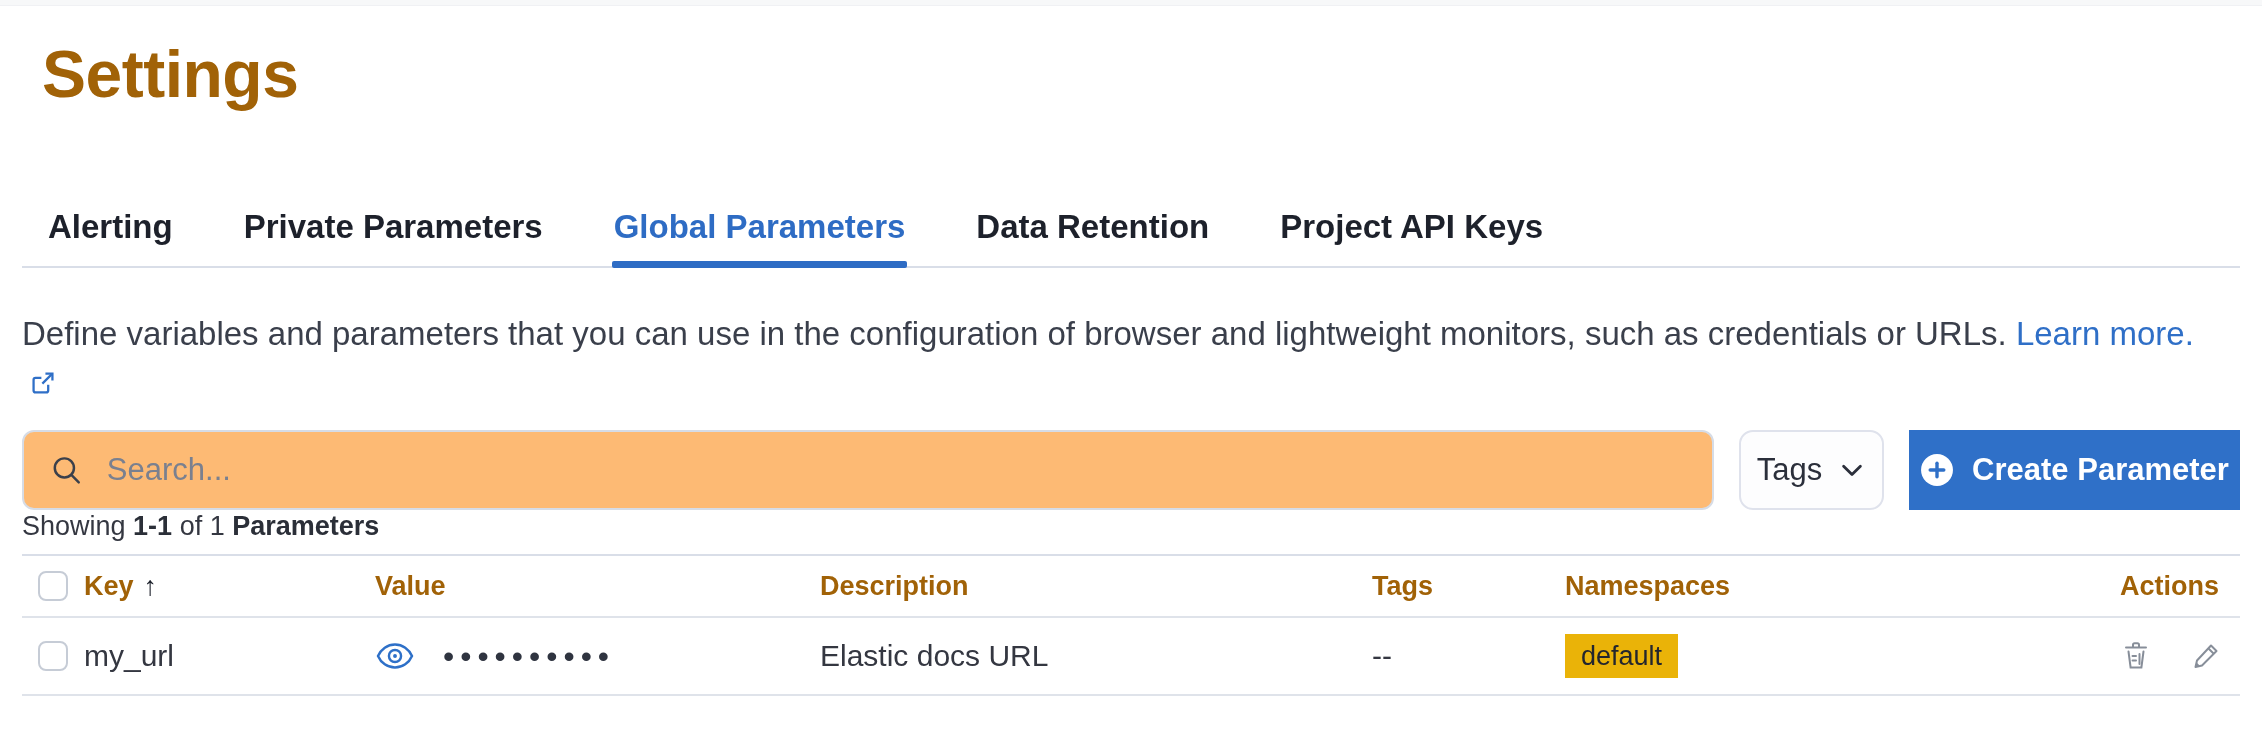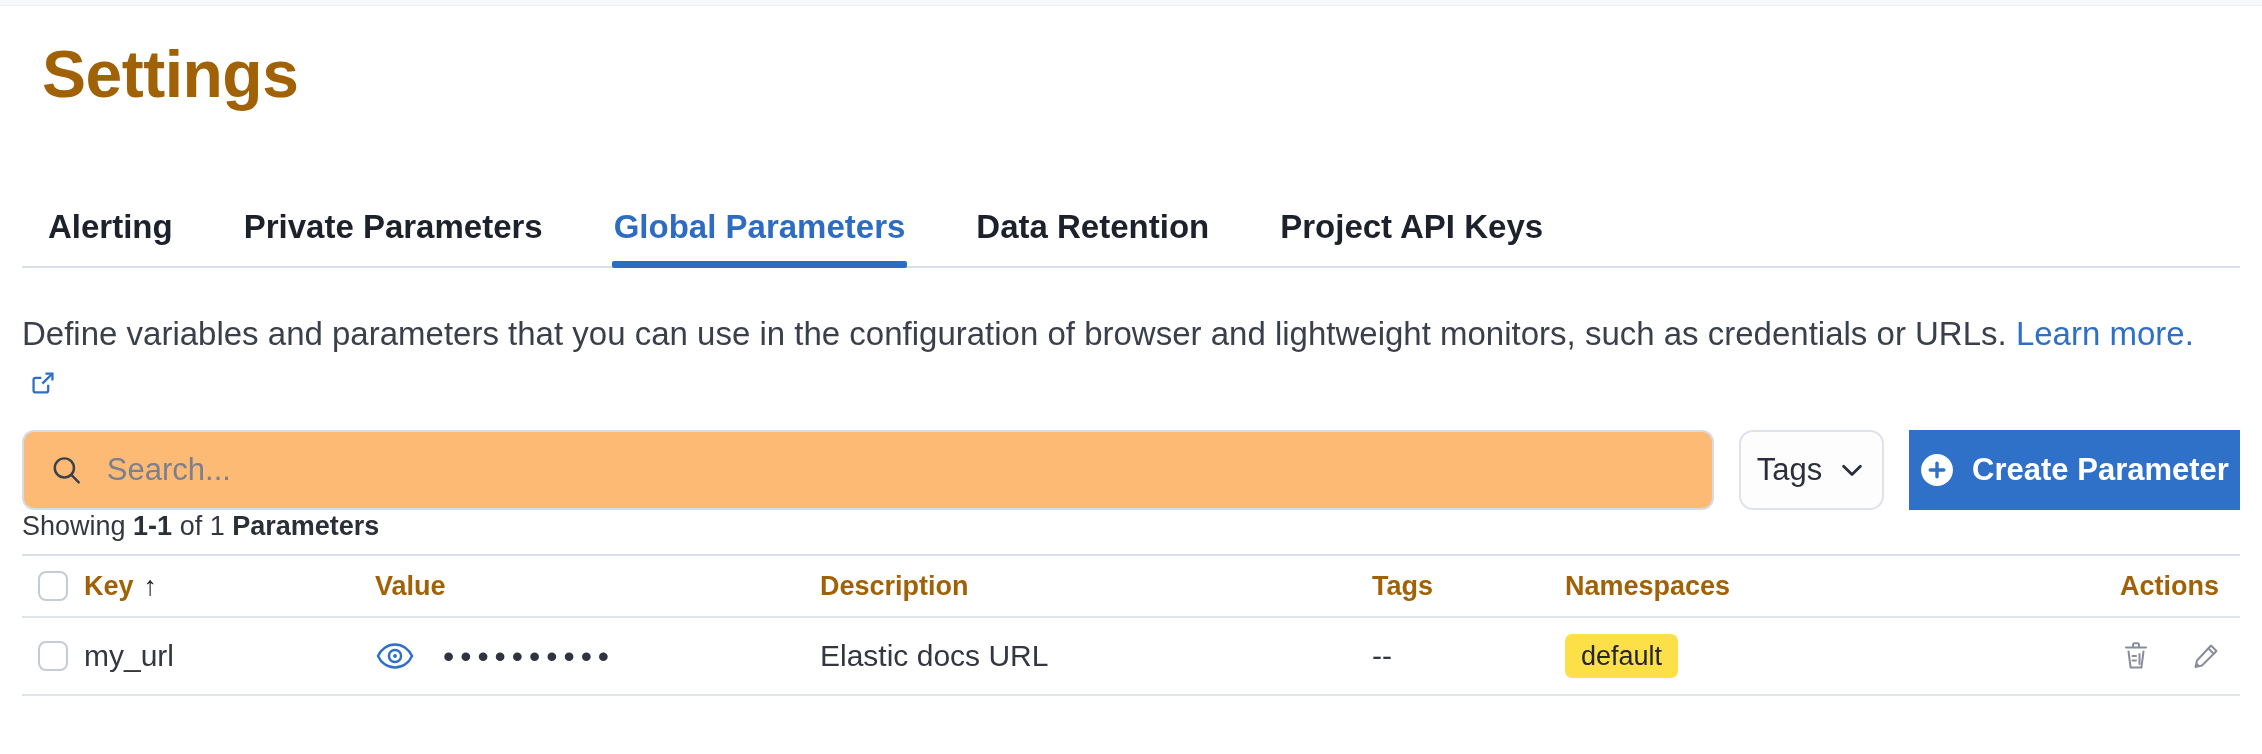--- a/index.html
+++ b/index.html
@@ -141,22 +141,22 @@
   }
   .sort-arrow { margin-left: 10px; font-weight: 400; font-size: 27px; color: #1d212b; }
   .sort-arrow::after { content: "\2191"; }
 
   .icon-btn { background: none; border: none; padding: 0; cursor: pointer; display: flex; align-items: center; }
 
   .dots { font-size: 32px; letter-spacing: 6px; color: #2f3440; white-space: nowrap; }
 
   .badge {
     display: inline-block;
-    background: #fde047;
-    border-radius: 7px;
+    background: #eab308;
+    border-radius: 0;
     padding: 5px 16px;
     font-size: 27px;
     line-height: 34px;
     color: #23262e;
   }
   .th-label { cursor: pointer; }
 </style>
 </head>
 <body>
 

